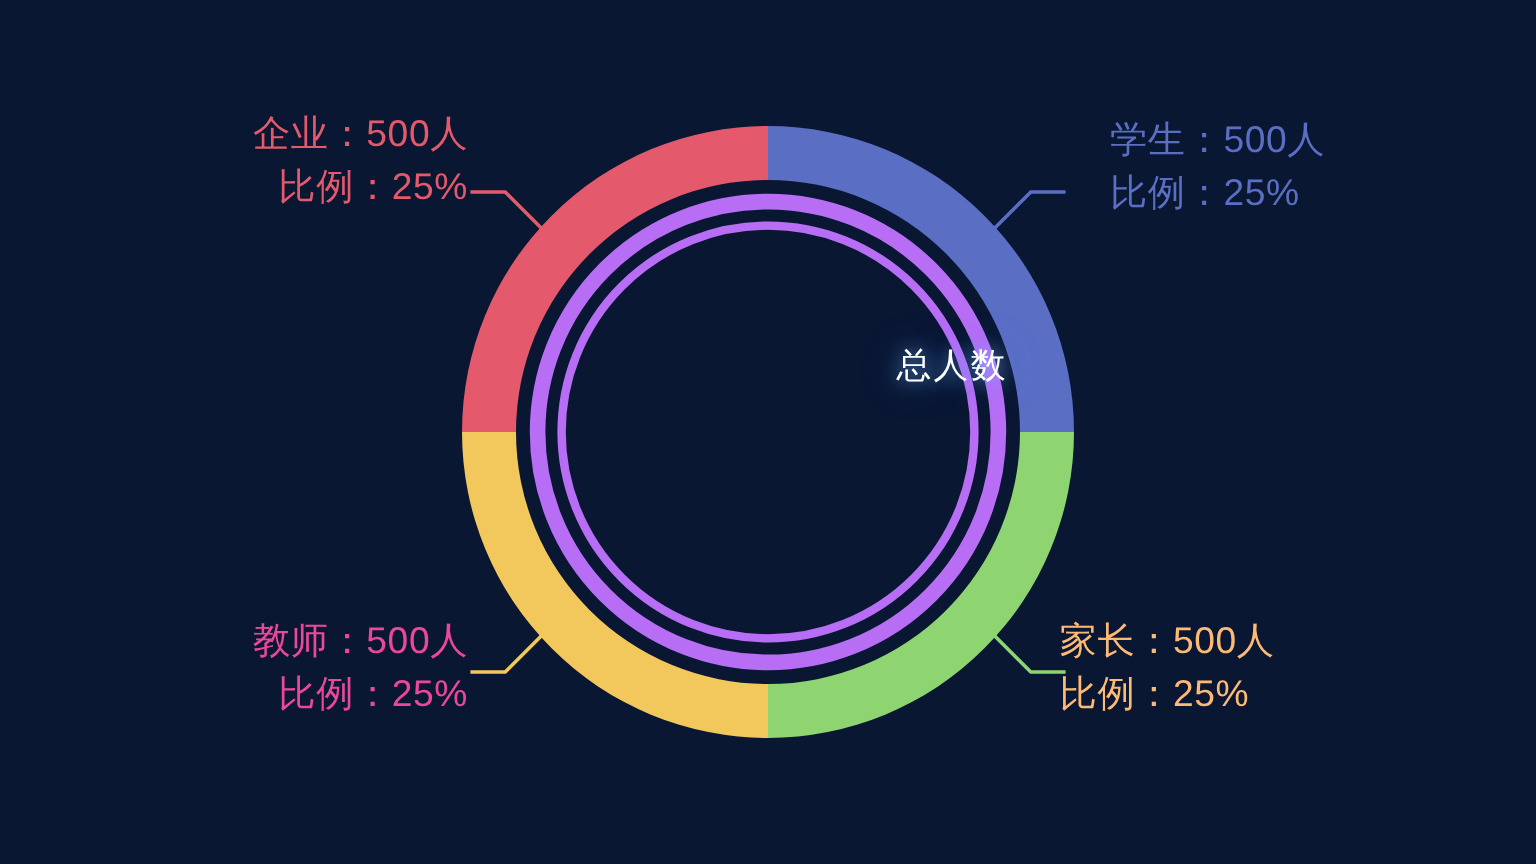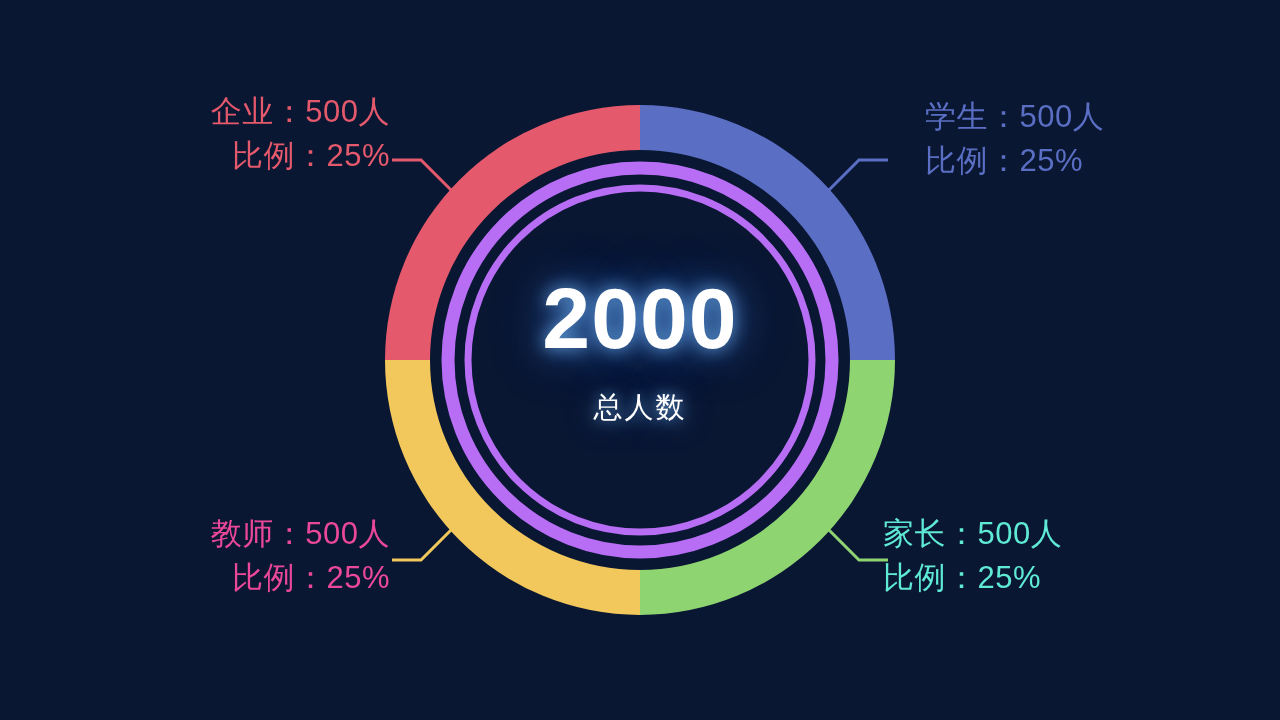--- a/index.html
+++ b/index.html
@@ -59,46 +59,47 @@
   #label-teacher {
     left: 35px;
     top: 512px;
     width: 355px;
     color: #ec4899;
   }
   #label-parent {
     left: 883px;
     top: 512px;
     width: 360px;
-    color: #5eead4;
+    color: #fdba74;
   }
   #center-group {
     position: absolute;
     left: 440px;
     top: 275px;
     width: 400px;
     text-align: center;
     pointer-events: none;
   }
   #center-value {
     display: block;
     font-size: 86px;
     font-weight: bold;
     color: #ffffff;
     letter-spacing: 1px;
     line-height: 1;
     text-shadow: 0 0 18px rgba(120,190,255,0.85), 0 0 38px rgba(70,140,255,0.55), 0 0 60px rgba(50,110,230,0.35);
   }
   #center-caption {
     display: block;
-    margin-top: 27px;
+    margin-top: 10px;
     font-size: 29px;
     color: #ffffff;
     letter-spacing: 2px;
     text-shadow: 0 0 14px rgba(120,190,255,0.8), 0 0 30px rgba(70,140,255,0.5);
+    text-align: right;
   }
 </style>
 </head>
 <body>
 
 <div id="stage">
 
   <svg id="chart-svg" viewBox="0 0 1280 720">
 
     <g>
@@ -135,17 +136,16 @@
     <span class="line">教师：500人</span>
     <span class="line">比例：25%</span>
   </div>
 
   <div class="label-block label-right" id="label-parent">
     <span class="line">家长：500人</span>
     <span class="line">比例：25%</span>
   </div>
 
   <div id="center-group">
-    <span id="center-value">2000</span>
     <span id="center-caption">总人数</span>
   </div>
 
 </div>
 
 </body></html>

